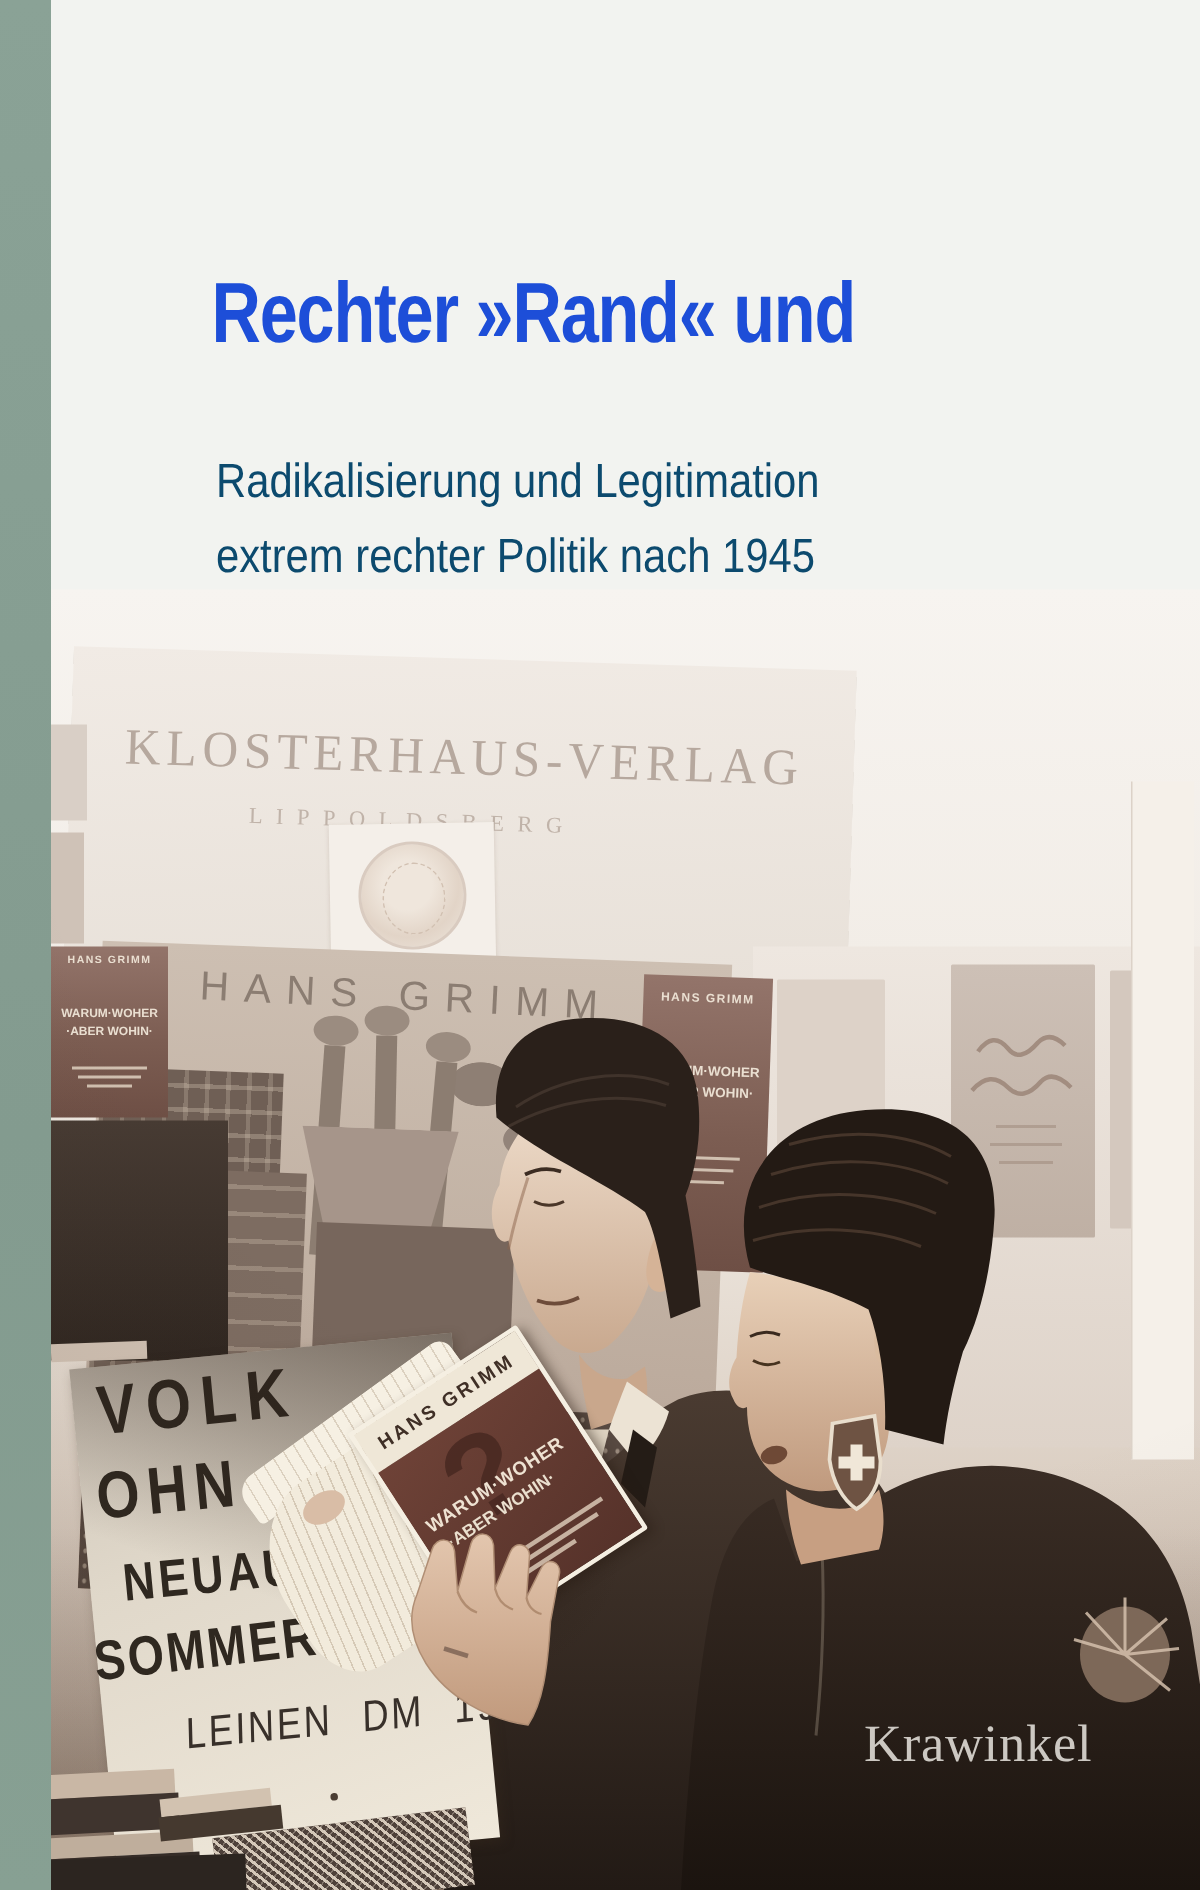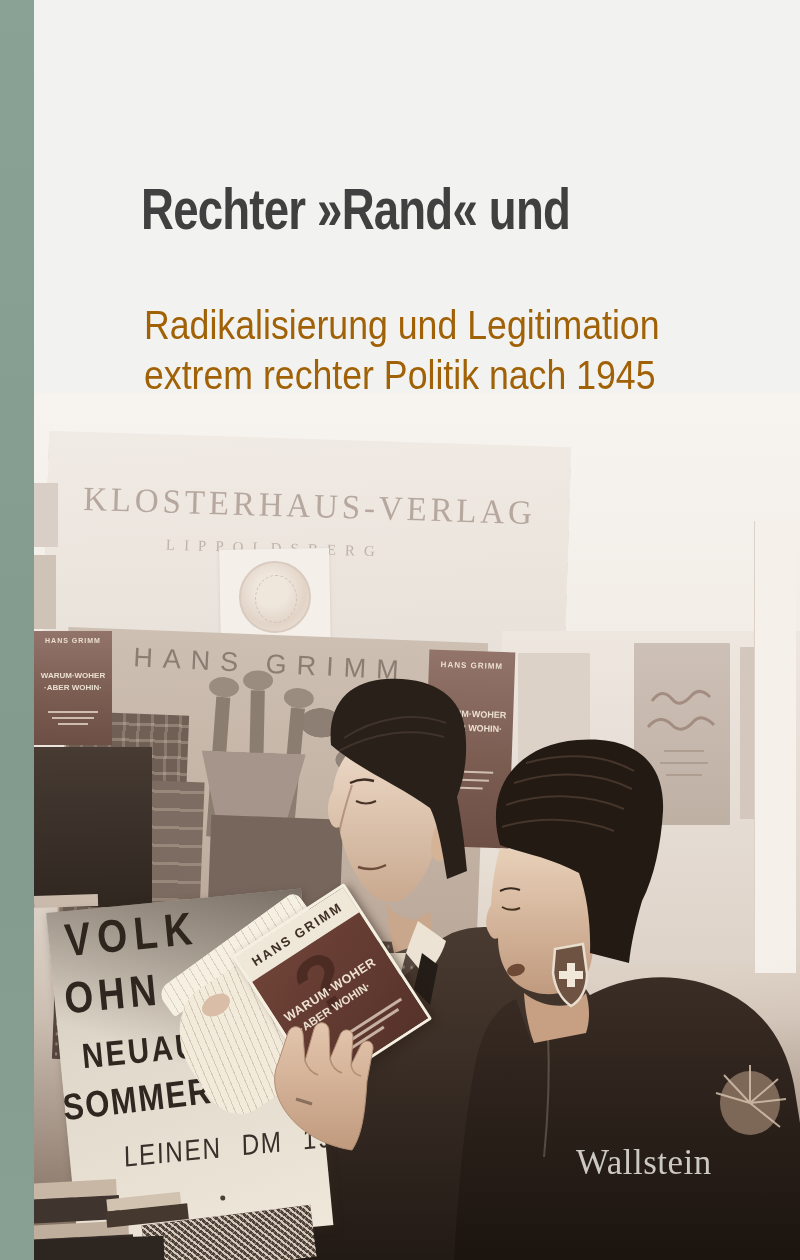--- a/index.html
+++ b/index.html
@@ -11,25 +11,25 @@
 
   
   .bar{left:0;top:0;width:34px;height:1260px;
        background:linear-gradient(180deg,#8aa296,#839b8f 60%,#87a093);}
 
   
   .author{left:142px;top:108px;font-size:48px;font-weight:400;color:#7d998c;white-space:nowrap;}
   .author .cond{transform:scaleX(.9);}
   .title1{left:141px;top:176px;}
   .title2{left:141px;top:238px;}
-  .title1,.title2{font-size:57px;font-weight:700;color:#404040;white-space:nowrap;letter-spacing:-1px;}
+  .title1,.title2{font-size:57px;font-weight:700;color:#1d4ed8;white-space:nowrap;letter-spacing:-1px;}
   .title1 .cond,.title2 .cond{transform:scaleX(.8);}
   .sub1{left:144px;top:302px;}
   .sub2{left:144px;top:352px;text-align:center;}
-  .sub1,.sub2{font-size:41px;font-weight:400;color:#a16207;white-space:nowrap;}
+  .sub1,.sub2{font-size:32px;font-weight:400;color:#0c4a6e;white-space:nowrap;}
   .sub1 .cond,.sub2 .cond{transform:scaleX(.87);}
 
   
   .photo{left:34px;top:393px;width:766px;height:867px;overflow:hidden;
      background:linear-gradient(180deg,#f7f4f0 0%,#f2ede7 28%,#eae2d9 50%,#dcd0c4 68%,#c4b3a5 85%,#a5907f 100%);}
   .photo::after{content:"";position:absolute;inset:0;pointer-events:none;
      background:radial-gradient(130% 110% at 70% 8%,rgba(0,0,0,0) 55%,rgba(74,55,40,.14) 100%),
                 linear-gradient(180deg,rgba(0,0,0,0) 72%,rgba(38,27,20,.28) 100%);}
 
   .wall-rail{left:0;top:246px;width:542px;height:8px;background:rgba(185,170,155,.45);transform:rotate(1.6deg);}
@@ -333,15 +333,15 @@
       <div class="slab" style="left:4px;top:50px;width:96px;height:14px;background:#bfae9c;"></div>
       <div class="slab" style="left:4px;top:64px;width:100px;height:22px;background:#352c27;"></div>
     </div>
     <div class="abs stack2">
       <div class="slab" style="left:2px;top:4px;width:74px;height:12px;background:#d2c2b0;"></div>
       <div class="slab" style="left:0;top:16px;width:82px;height:16px;background:#45392f;"></div>
     </div>
     <div class="abs cloth"></div>
     <div class="abs floor-dark"></div>
 
-    <div class="abs pub">Wallstein</div>
+    <div class="abs pub">Krawinkel</div>
   </div>
 </div>
 
 </body></html>

